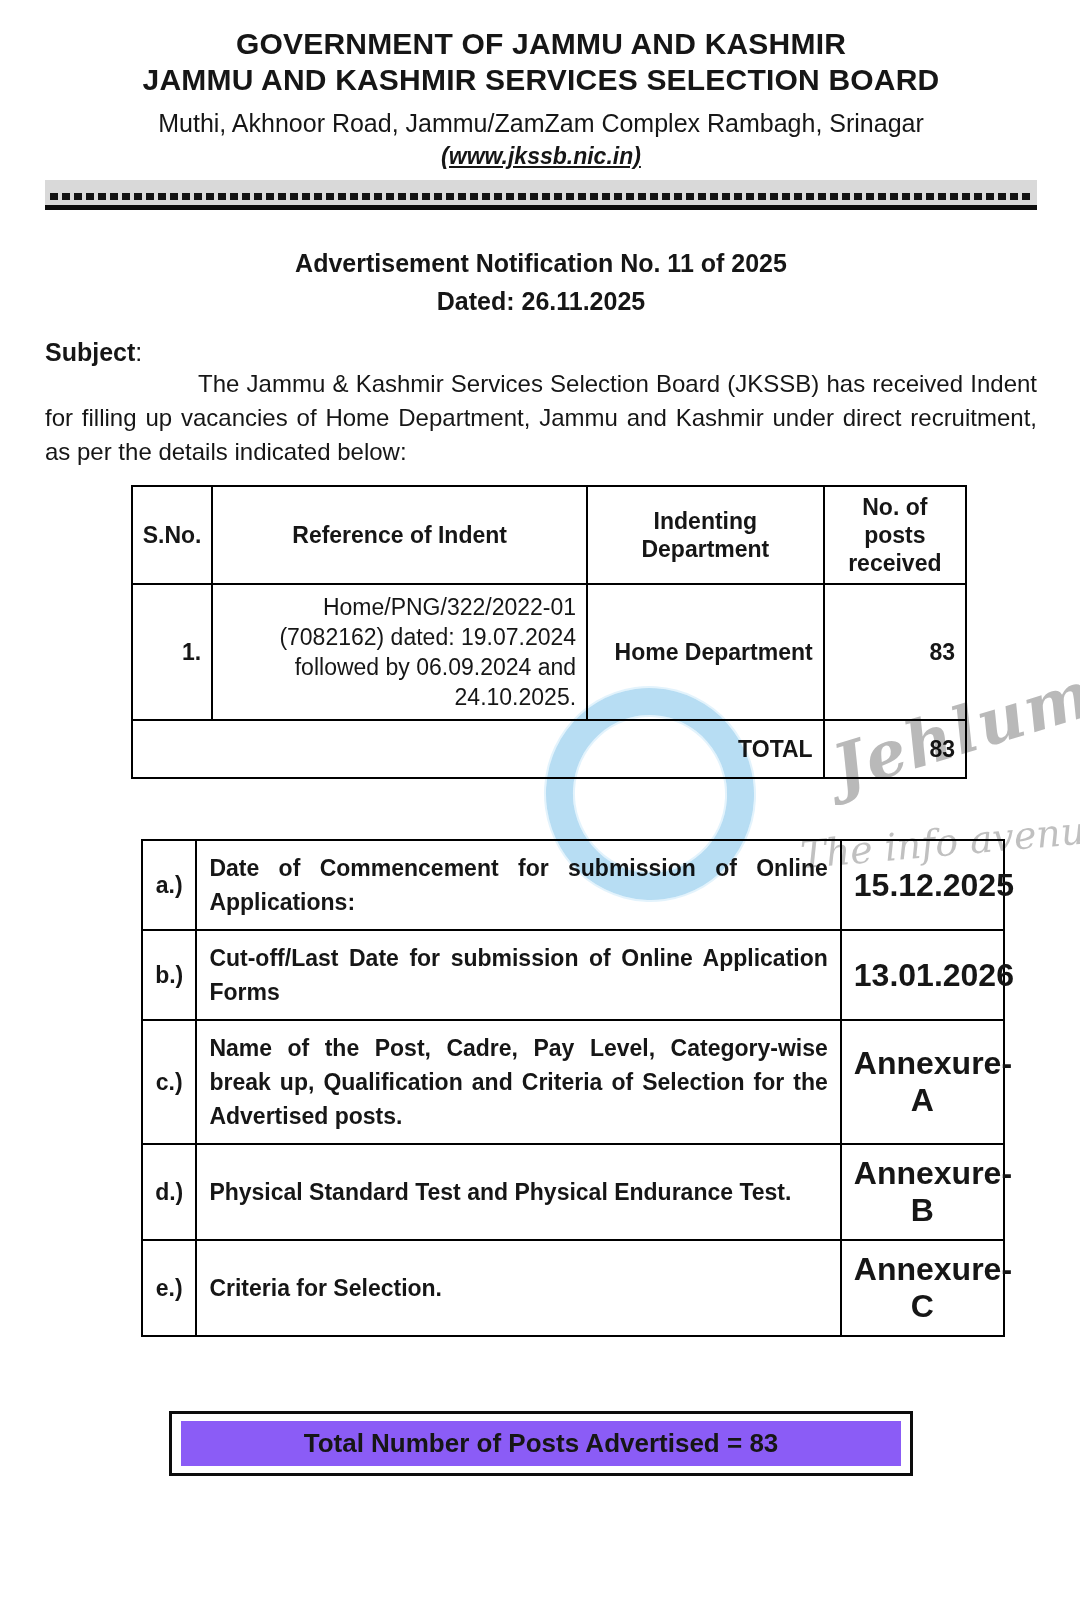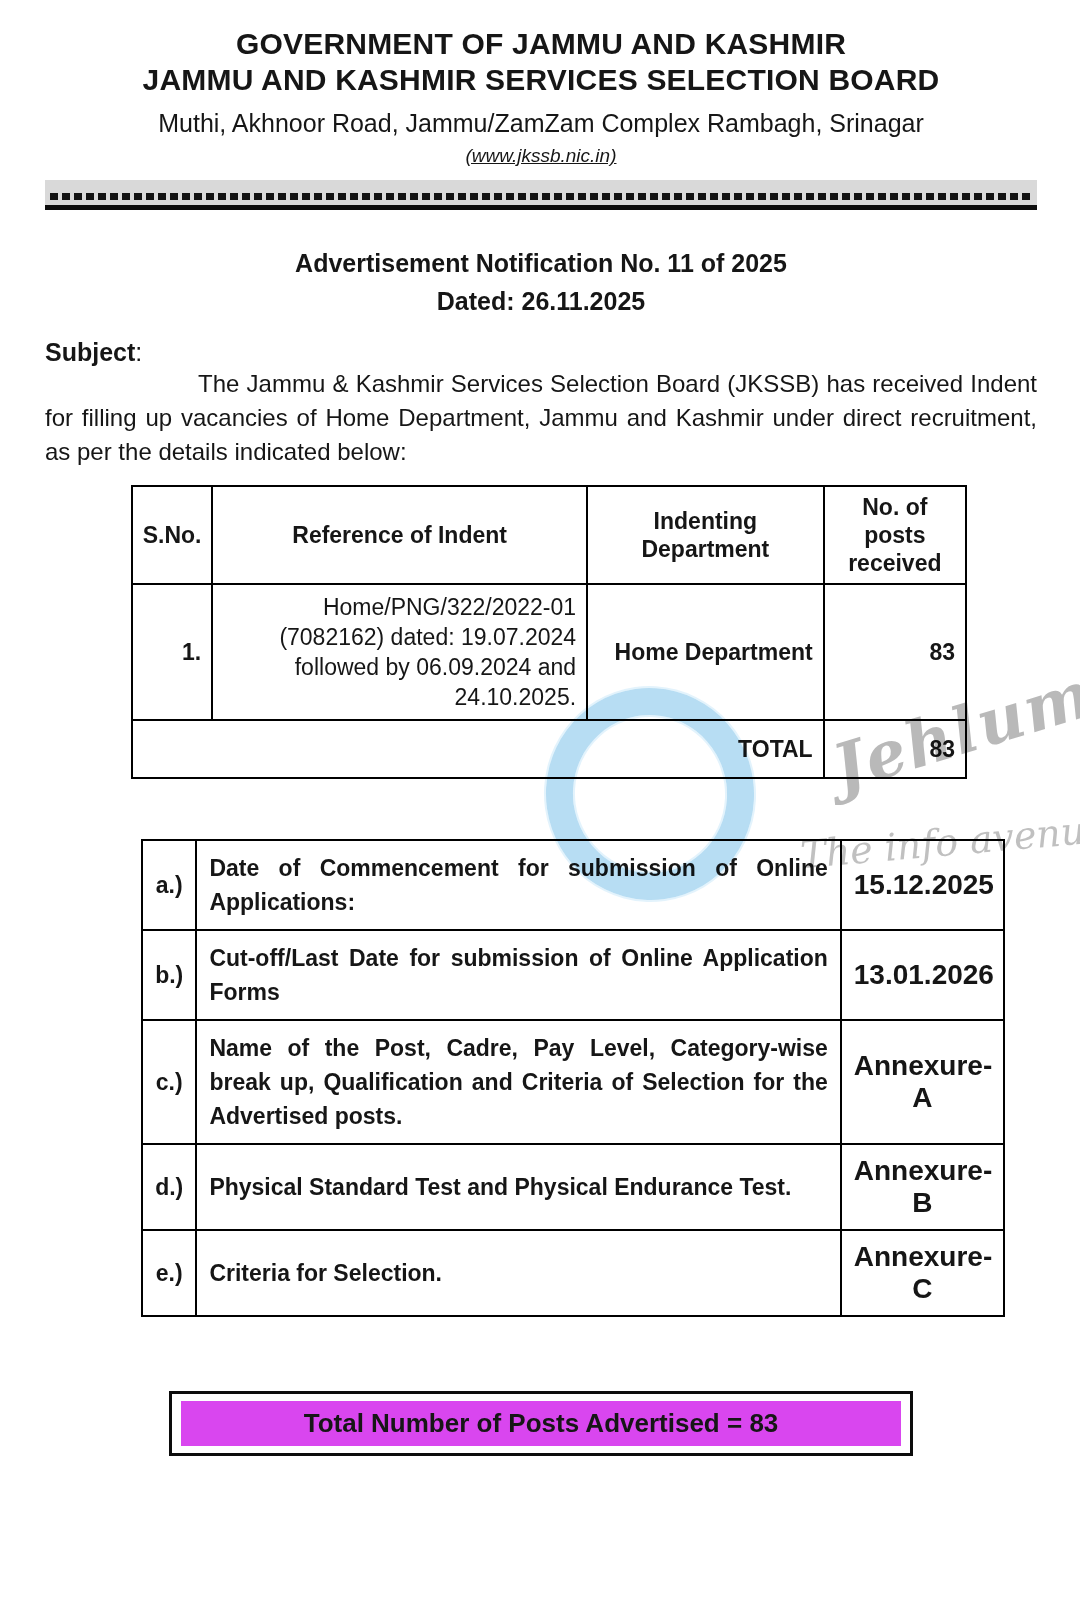--- a/index.html
+++ b/index.html
@@ -10,21 +10,21 @@
     font-family:"Liberation Sans","DejaVu Sans",sans-serif;
     color:#161616;
     overflow:hidden;
   }
   .content{position:relative;z-index:2;padding:26px 43px 0 45px;}
 
   
   .hdr{text-align:center;}
   .hdr-line1,.hdr-line2{font-size:30px;font-weight:bold;letter-spacing:.2px;line-height:36px;}
   .hdr-address{font-size:25px;line-height:34px;margin-top:8px;}
-  .hdr-web{font-size:19px;font-weight:normal;font-style:italic;text-decoration:underline;line-height:32px;}
+  .hdr-web{font-size:23px;font-weight:bold;font-style:italic;text-decoration:underline;line-height:32px;}
 
   
   .separator{
     margin-top:8px;background:#d9d9d9;
     padding:13px 5px 5px 5px;
     border-bottom:5px solid #0d0d0d;
   }
   .separator .dashes{
     height:7px;
     background:repeating-linear-gradient(90deg,#121212 0 8px,rgba(0,0,0,0) 8px 12px);
@@ -55,34 +55,34 @@
   .col-dept{width:236px;}
   .col-posts{width:142px;}
   .indent-table .row-data td{height:122px;}
   .indent-table .bold{font-weight:bold;}
   .indent-table .total-row td{height:44px;font-weight:bold;}
 
   .dates-table{margin:60px 0 0 96px;width:864px;table-layout:fixed;font-size:23px;}
   .dates-table td{padding:10px 12px;}
   .dt-key{width:52px;text-align:center;font-weight:bold;}
   .dt-desc{width:616px;font-weight:bold;text-align:justify;line-height:34px;}
-  .dt-val{width:156px;text-align:center;font-weight:bold;font-size:28px;}
+  .dt-val{width:156px;text-align:center;font-weight:bold;font-size:32px;}
   .row-a td,.row-b td{height:62px;}
   .row-c td{height:84px;}
   .row-d td{height:50px;}
   .row-e td{height:42px;}
 
   
   .banner{
     margin:74px auto 0 auto;width:744px;
     border:3px solid #0c0c0c;background:#ffffff;padding:7px 9px;
     box-sizing:border-box;
   }
   .banner-inner{
-    background:#d946ef;text-align:center;
+    background:#8b5cf6;text-align:center;
     font-size:26px;font-weight:bold;padding:7px 0;
   }
 
   
   .wm{position:absolute;z-index:3;pointer-events:none;mix-blend-mode:multiply;}
   .wm-circle{
     left:546px;top:688px;width:208px;height:212px;
     border:27px solid rgba(138,200,236,.62);
     border-radius:50%;
     box-sizing:border-box;

